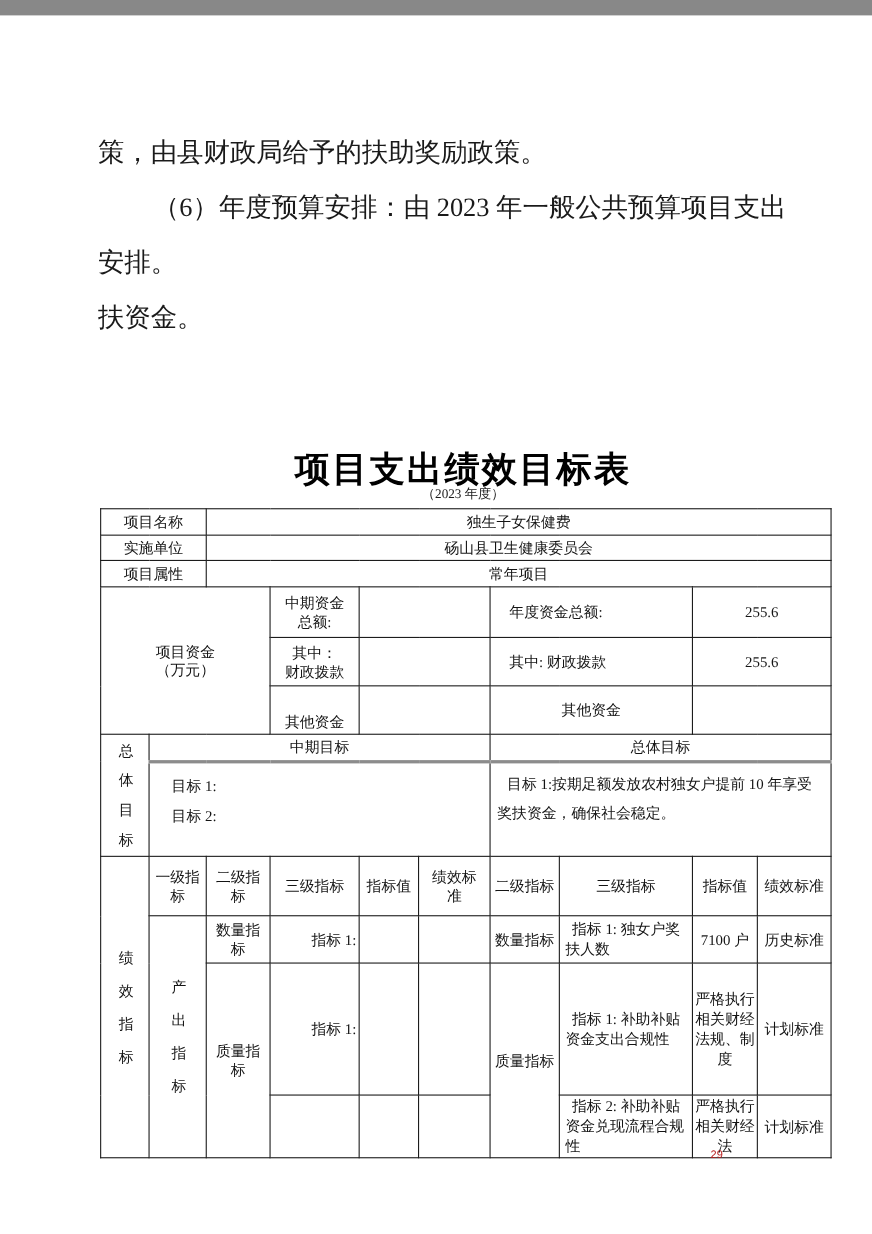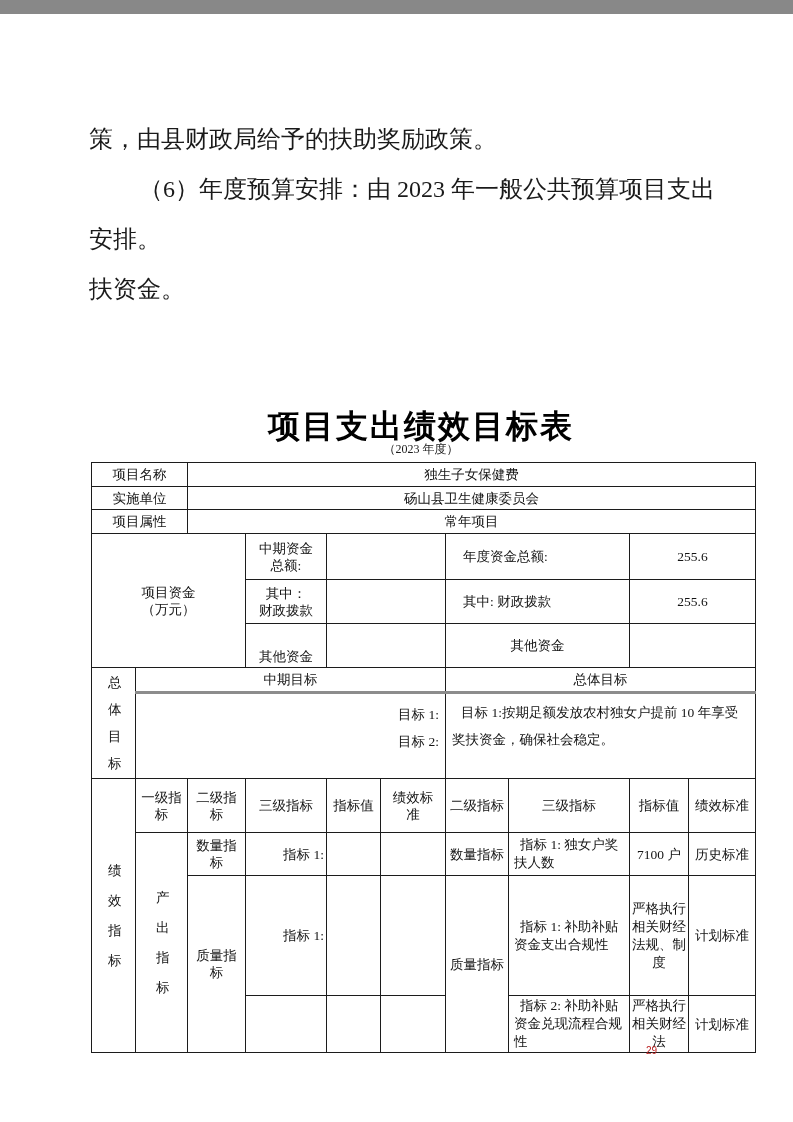--- a/index.html
+++ b/index.html
@@ -35,21 +35,21 @@
     padding:1px 2px; overflow:hidden;
     word-break:break-all; color:#141414;
   }
   .pre { white-space:pre-line; }
   .tl { text-align:right; padding-left:11px; }
   .tl-ind { text-align:left; padding:1px 4px 1px 5px; text-indent:6px; line-height:18px; }
   .fund-annual-label { text-align:left; padding-left:17px; }
   .vbottom { vertical-align:bottom; padding-bottom:2px; text-align:center; }
   .pad8 { padding:1px 8px; }
   .goal-h { border-bottom:3px solid #8c8c8c; }
-  .goal-mid { text-align:right; vertical-align:top; padding:7px 6px 4px 20px; line-height:27px; }
+  .goal-mid { text-align:left; vertical-align:top; padding:7px 6px 4px 20px; line-height:27px; }
   .goal-annual { text-align:left; vertical-align:top; padding:5px 7px 4px 6px;
     line-height:27px; text-indent:9px; word-break:break-all; }
   .vert-inner { display:inline-block; width:16px; word-break:break-all;
     line-height:27px; vertical-align:middle;text-align:right; }
   .vi30 { line-height:30px; }
   .std-cell { line-height:18px; }
 
   .page-number { position:absolute; left:646px; top:1031px; font-size:10px;
     color:#b91c1c; font-family:"Liberation Sans","DejaVu Sans",sans-serif; }
 </style>

